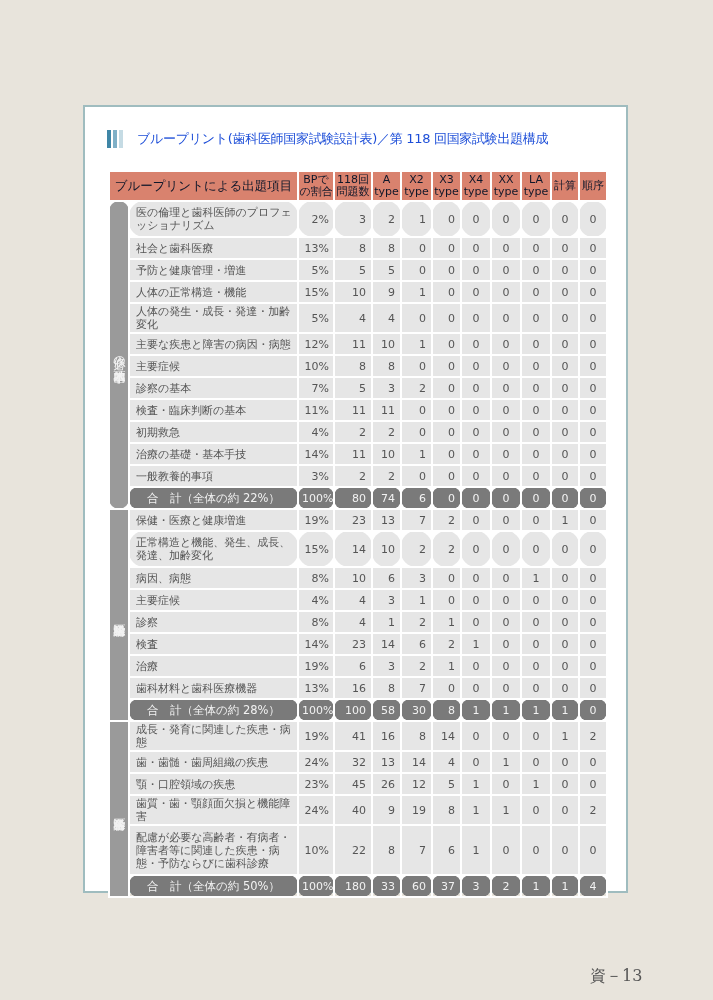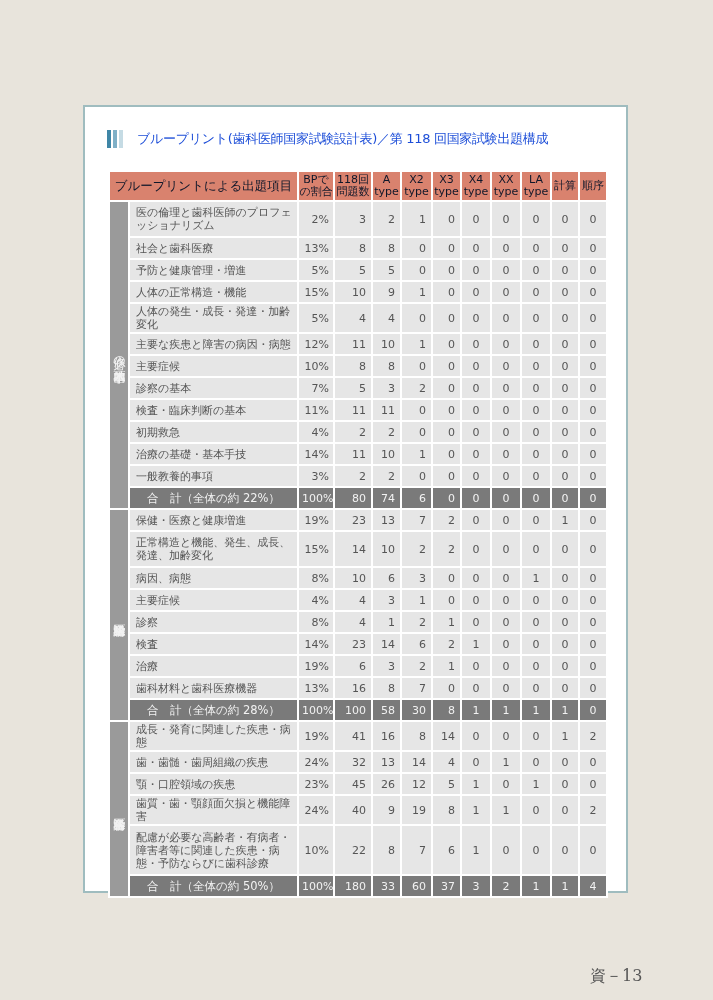--- a/index.html
+++ b/index.html
@@ -47,24 +47,24 @@
   table.bp td.num { text-align:right; padding-right:5px; }
   table.bp td.pct { text-align:right; padding-right:4px; }
   table.bp td.bp-sep { border-right:1px solid #999; }
   table.bp td.q-sep { border-right:1px solid #999; }
   table.bp td.sec {
     background:#9a9a9a; color:#f3f3f3; width:18px; padding:0;
     font-size:12px; line-height:13px; vertical-align:middle;
   }
   .vtext { writing-mode:vertical-rl; text-orientation:upright; margin:0 auto; letter-spacing:0; }
   table.bp tr.total td {
-    background:#7a7a7a; color:#f2f2f2;
+    background:#7a7a7a; color:#f2f2f2;border-radius:9px;
   }
   table.bp tr.total td.totlabel { text-align:center; font-size:11.5px; }
-  table.bp tr.tall td { height:32px; }
+  table.bp tr.tall td { height:32px;border-radius:15px; }
   table.bp tr.tall3 td { height:46px; }
 
   .notes {
     position:absolute; left:110px; top:843px; font-size:9px; color:#666; line-height:15px;
   }
   .page-num {
     position:absolute; left:590px; top:935px; font-size:16px; color:#555;
     font-family:"DejaVu Serif", serif;
     margin-top:31px;
   }

